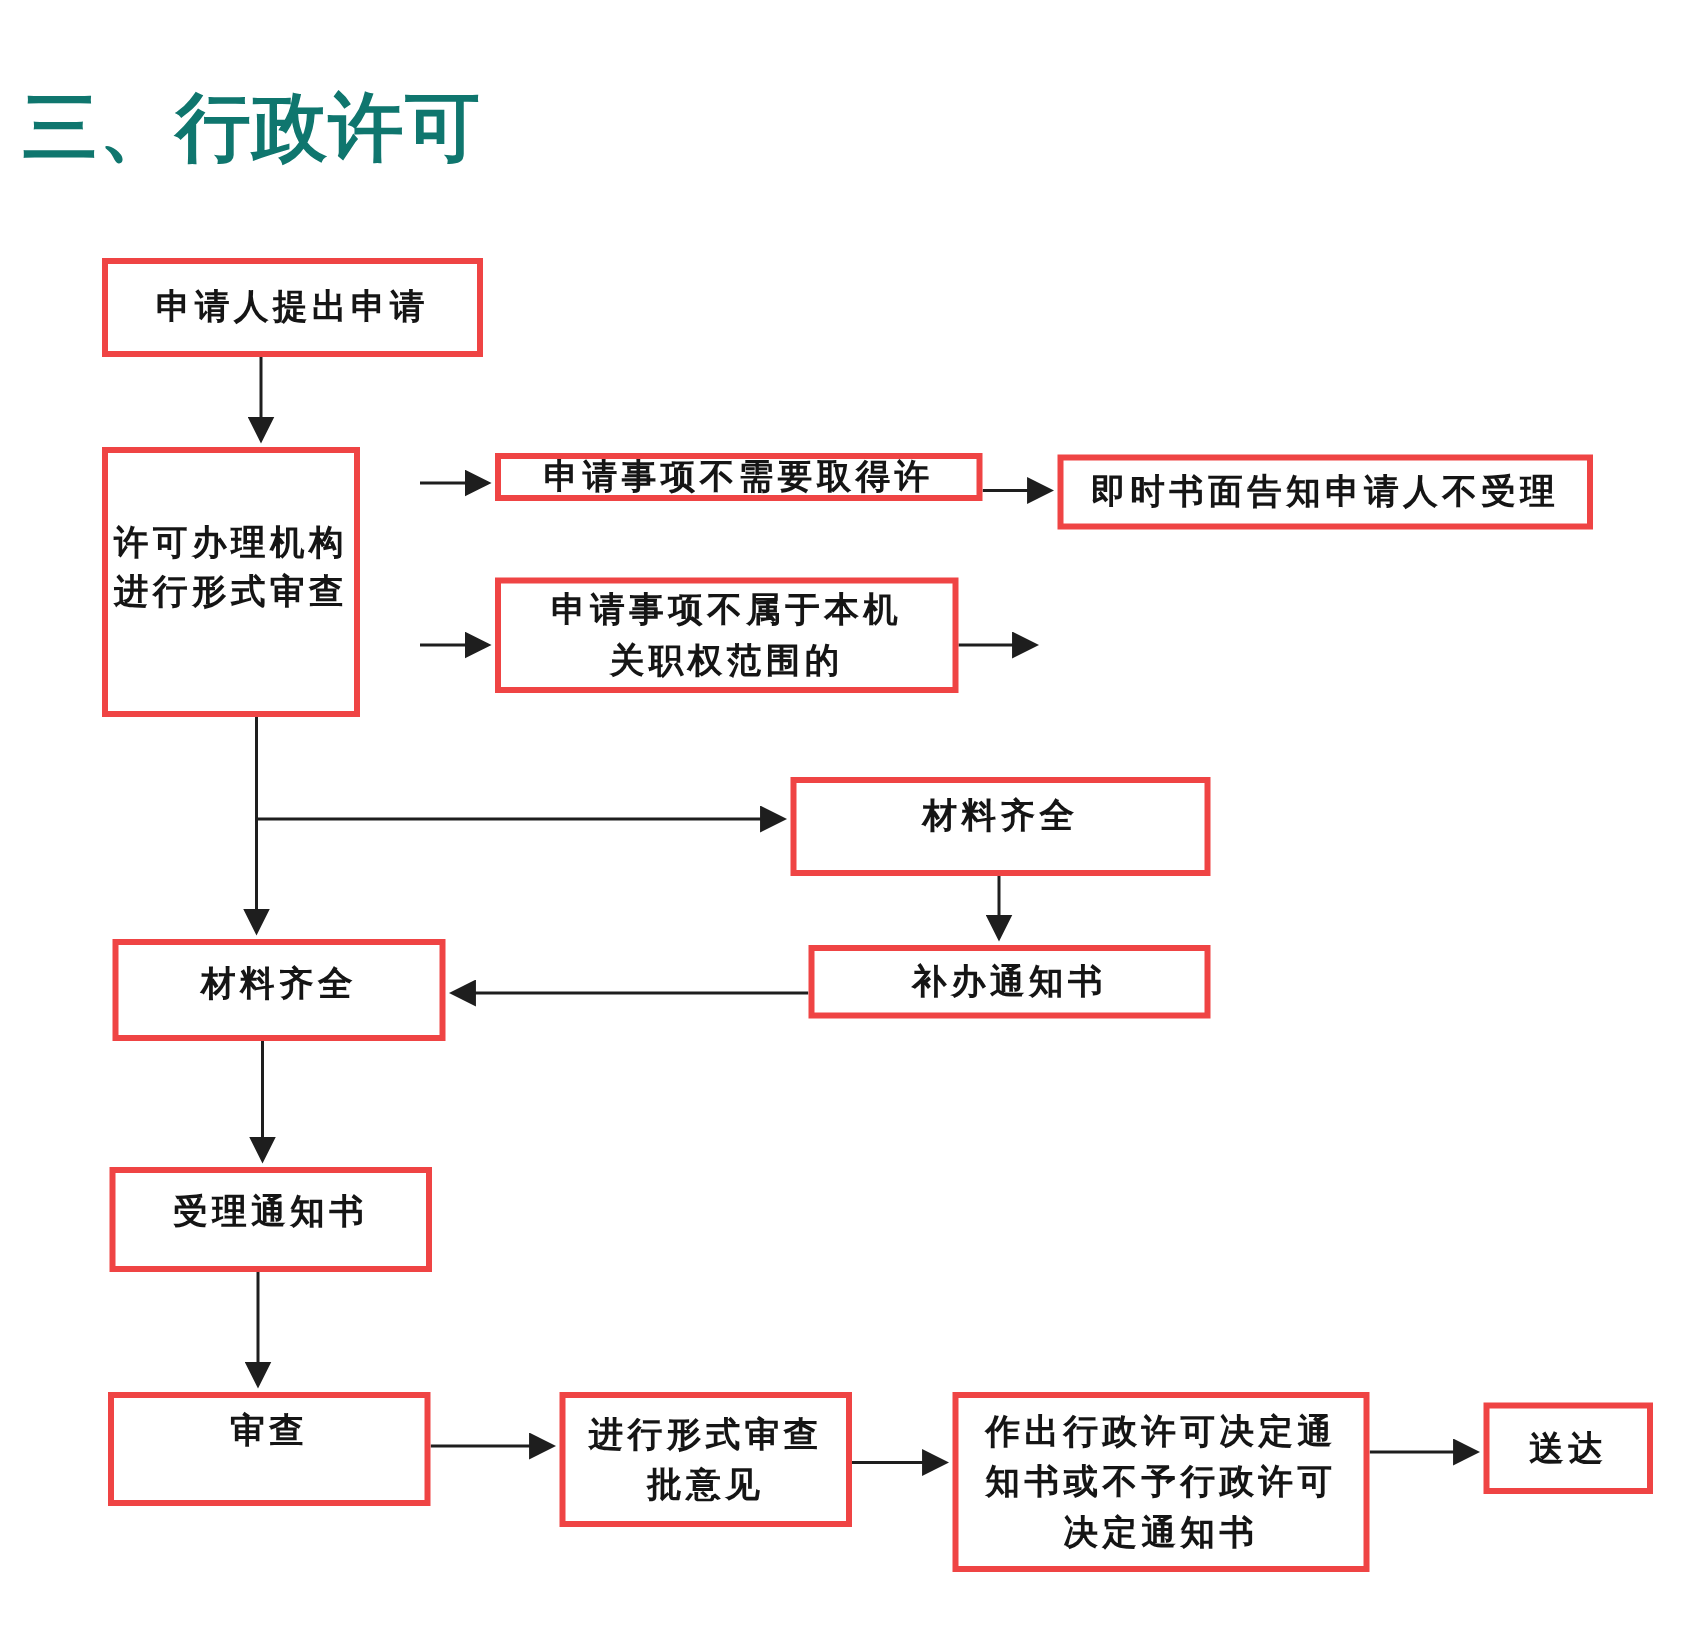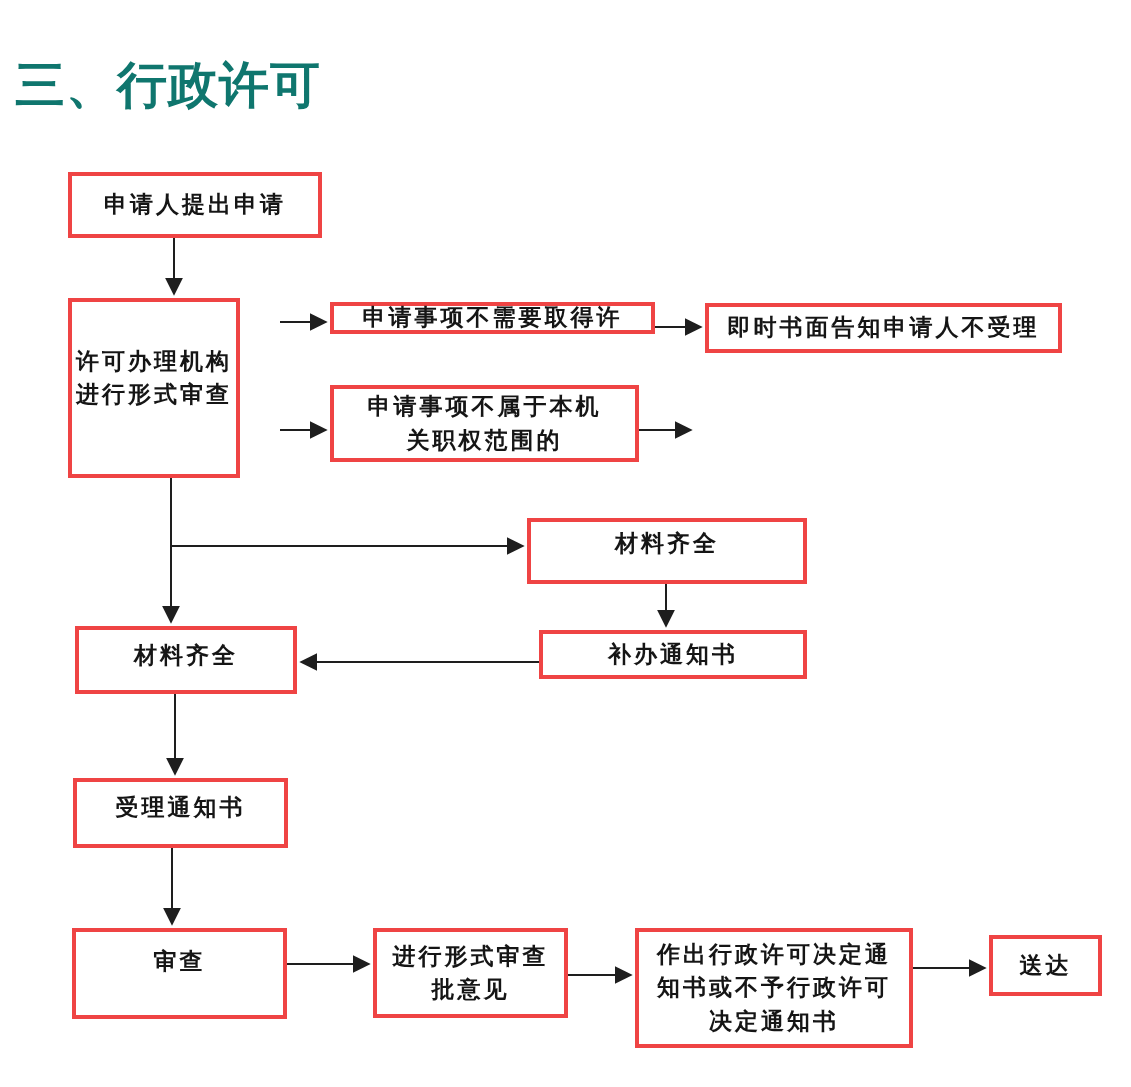--- a/index.html
+++ b/index.html
@@ -96,21 +96,21 @@
 
 
   <div class="node" style="left:527px; top:518px; width:280px; height:66px; padding-bottom:14px;">材料齐全</div>
 
   <div class="node" style="left:75px;  top:626px; width:222px; height:68px; padding-bottom:8px;">材料齐全</div>
 
   <div class="node" style="left:539px; top:630px; width:268px; height:49px;">补办通知书</div>
 
   <div class="node" style="left:73px;  top:778px; width:215px; height:70px; padding-bottom:10px;">受理通知书</div>
 
-  <div class="node" style="left:72px;  top:928px; width:215px; height:91px; padding-bottom:24px;">审查</div>
+  <div class="node" style="left:72px;  top:928px; width:215px; height:76px; padding-bottom:24px;">审查</div>
 
   <div class="node" style="left:373px; top:928px; width:195px; height:90px;">进行形式审查
 批意见</div>
 
   <div class="node" style="left:989px; top:935px; width:113px; height:61px;">送达</div>
 
   <div class="node" style="left:635px; top:928px; width:278px; height:120px;">作出行政许可决定通
 知书或不予行政许可
 决定通知书</div>
 

